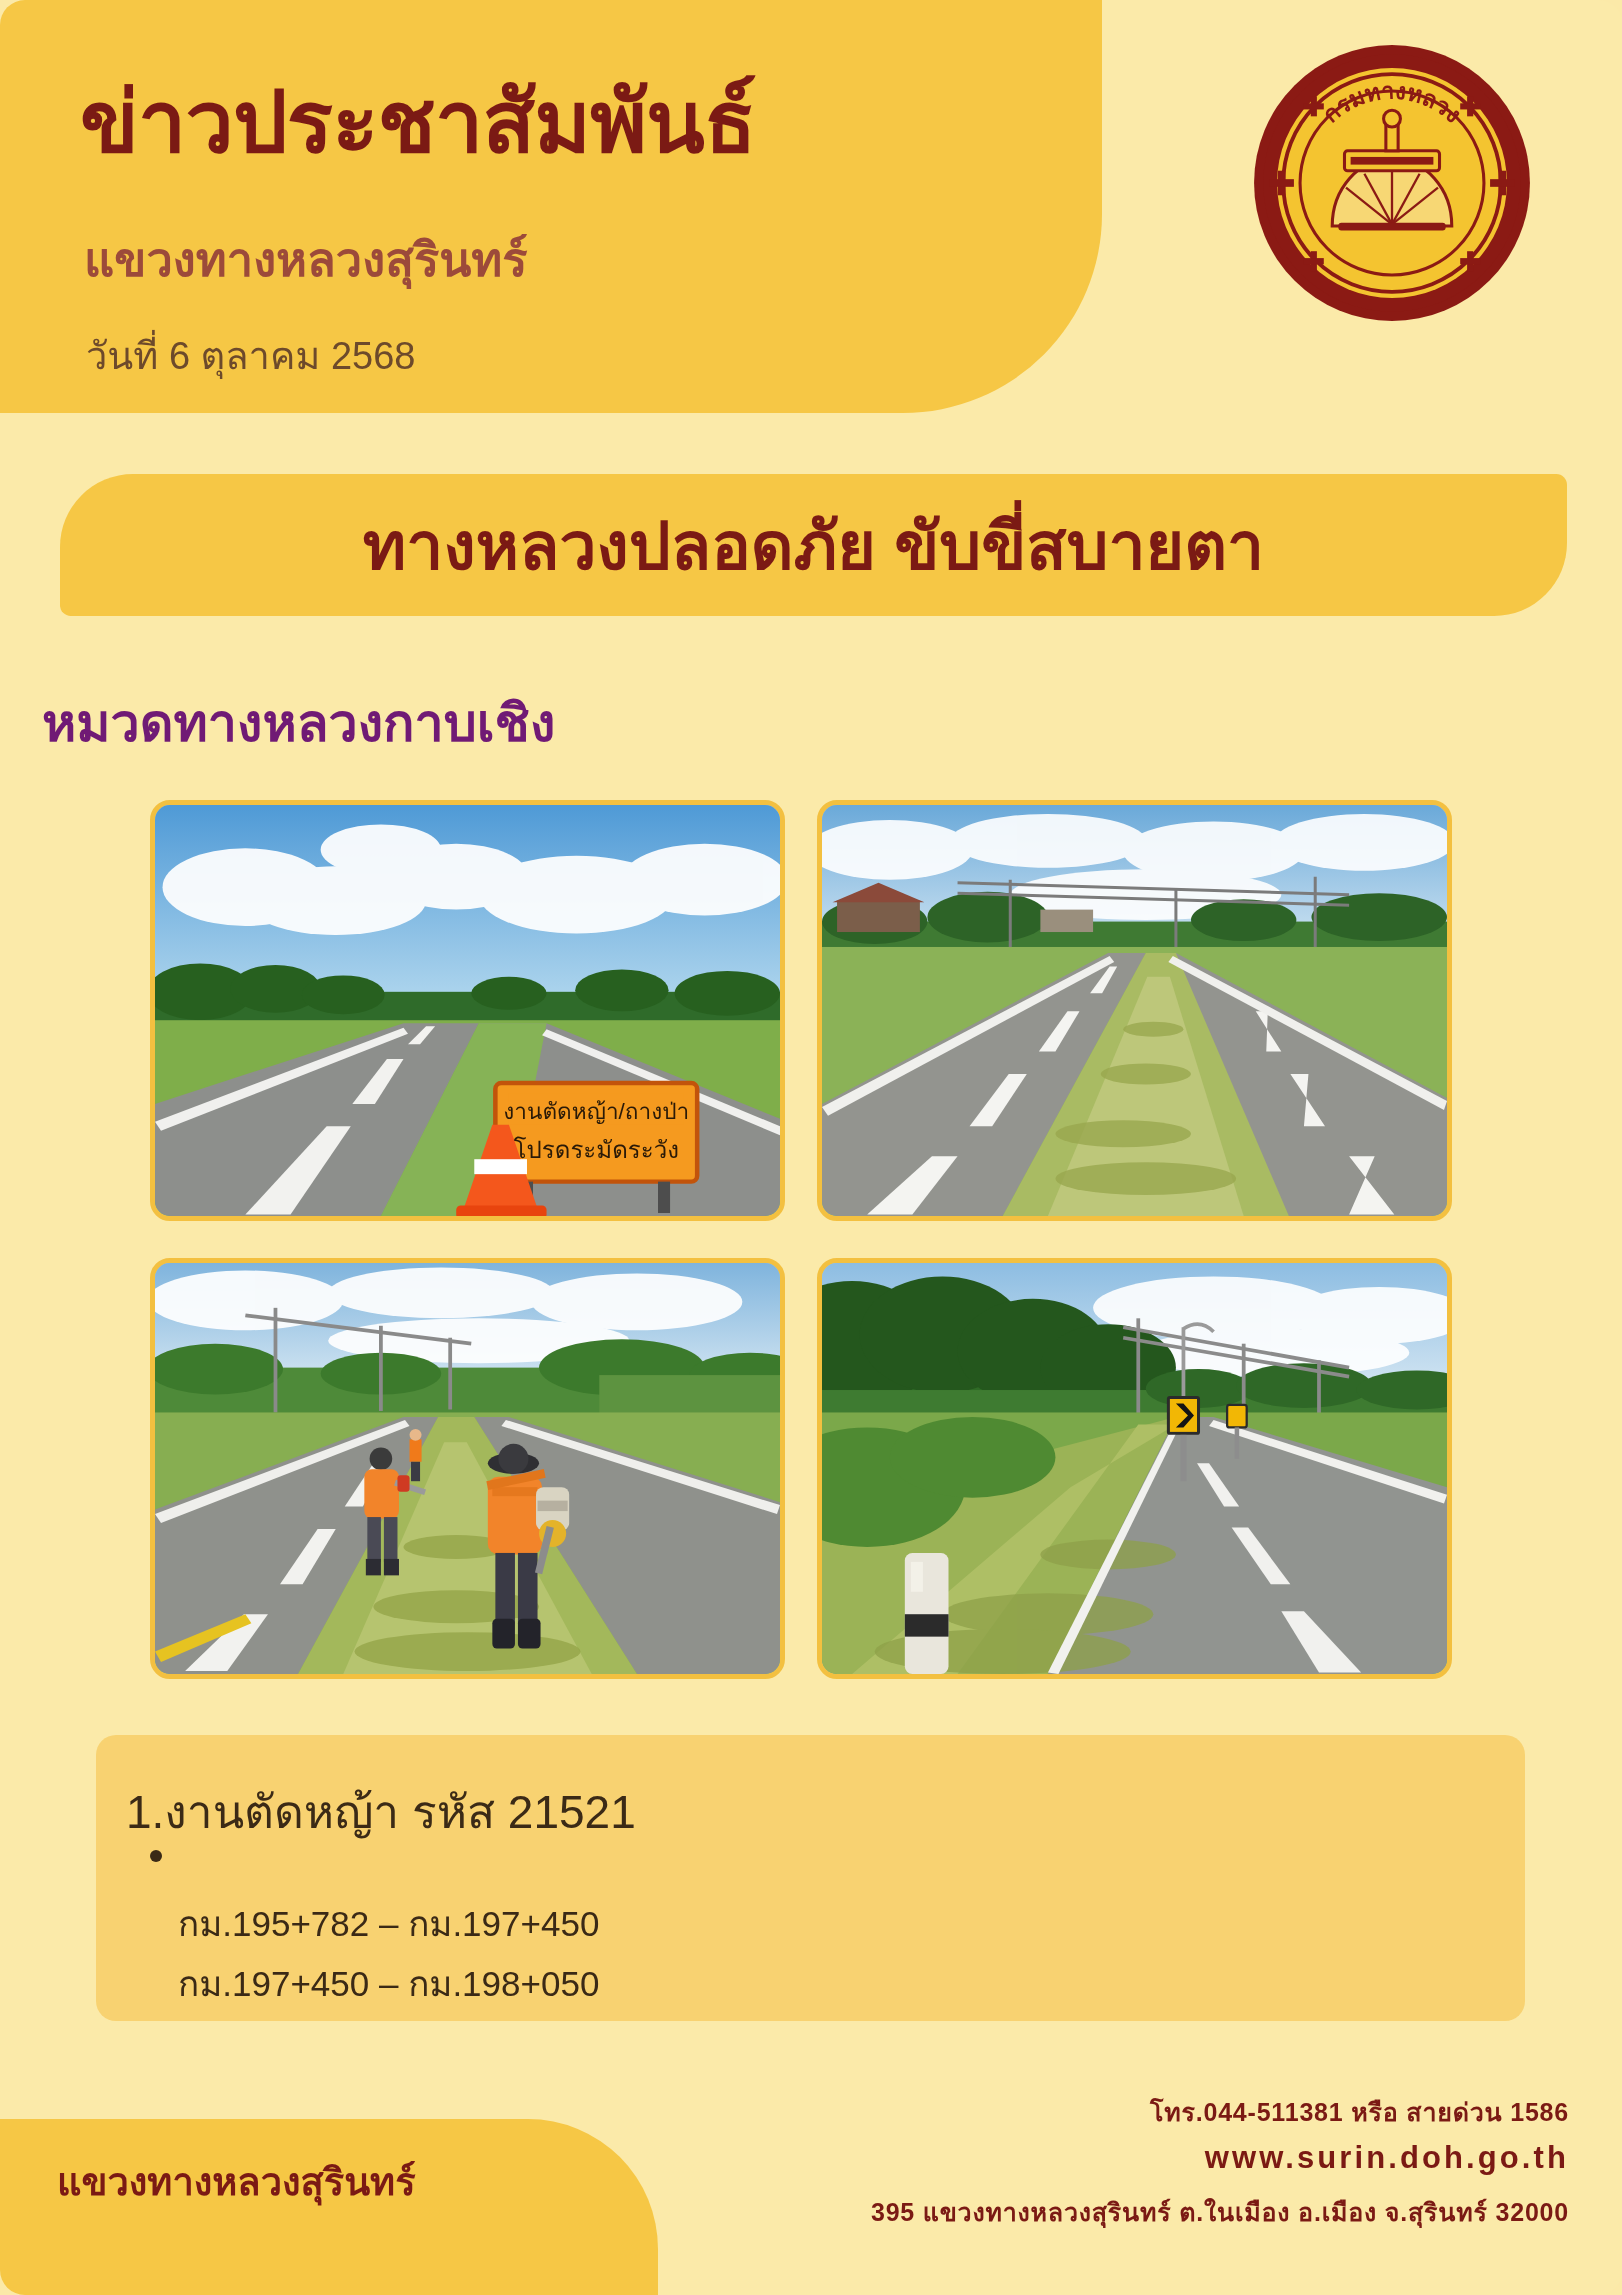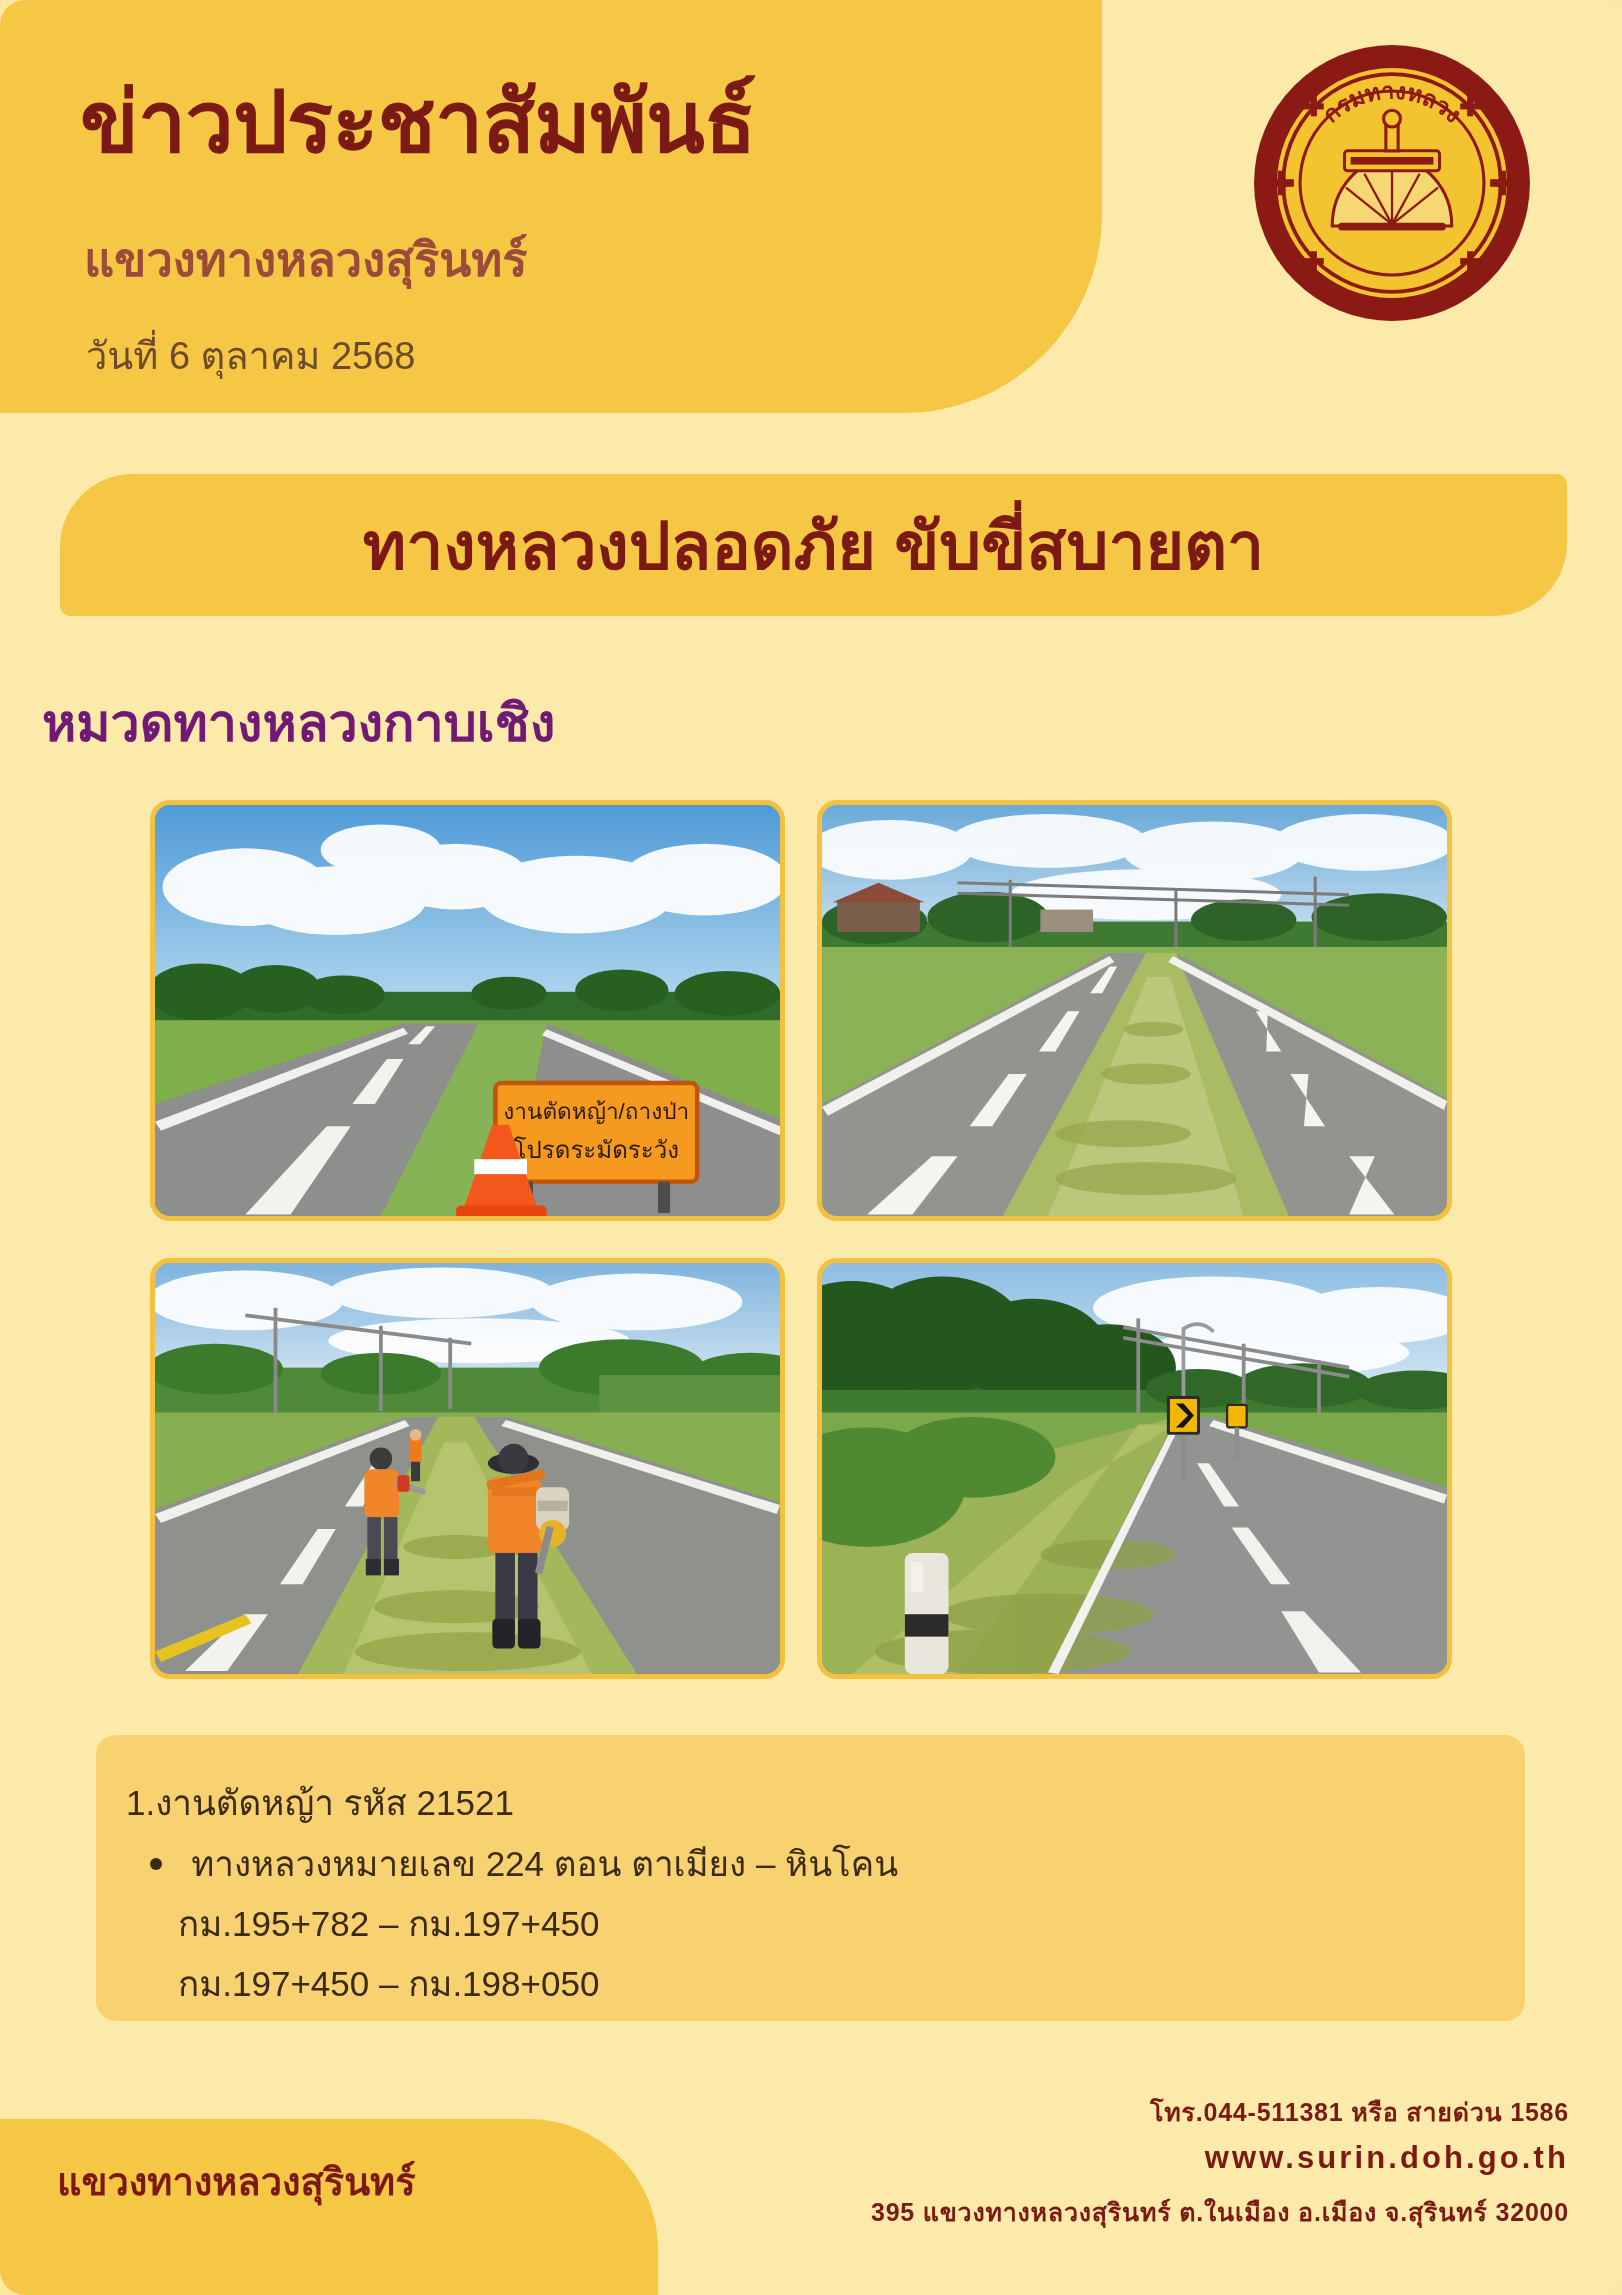--- a/index.html
+++ b/index.html
@@ -131,21 +131,21 @@
   .detail-card {
     position: absolute;
     left: 96px; top: 1735px;
     width: 1429px; height: 286px;
     background: #f8d271;
     border-radius: 20px;
   }
   .detail-line1 {
     position: absolute;
     left: 126px; top: 1775px;
-    font-size: 35px;
+    font-size: 46px;
     color: #3b2a16;
     white-space: nowrap;
   }
   .detail-bullet {
     position: absolute;
     left: 150px; top: 1836px;
     font-size: 35px;
     color: #3b2a16;
     white-space: nowrap;
   }
@@ -614,21 +614,21 @@
           <rect x="118" y="400" width="16" height="40" fill="#f3f1e8"></rect>
         </g>
       </svg>
     </div>
 
   </div>
 
   <div class="detail-card"></div>
   <div class="detail-line1">1.งานตัดหญ้า รหัส 21521</div>
   <div class="detail-bullet">
-    <span class="bullet-dot"></span><span>ทางหลวงหมายเลข 224 ตอน ตาเมียง – หินโคน</span>
+    <span class="bullet-dot"></span>
   </div>
   <div class="detail-km1">กม.195+782 – กม.197+450</div>
   <div class="detail-km2">กม.197+450 – กม.198+050</div>
 
   <div class="footer-swoosh"></div>
   <div class="footer-swoosh2"></div>
   <div class="footer-org">แขวงทางหลวงสุรินทร์</div>
   <div class="footer-right">
     <div class="footer-tel">โทร.044-511381 หรือ สายด่วน 1586</div>
     <div class="footer-web">www.surin.doh.go.th</div>

